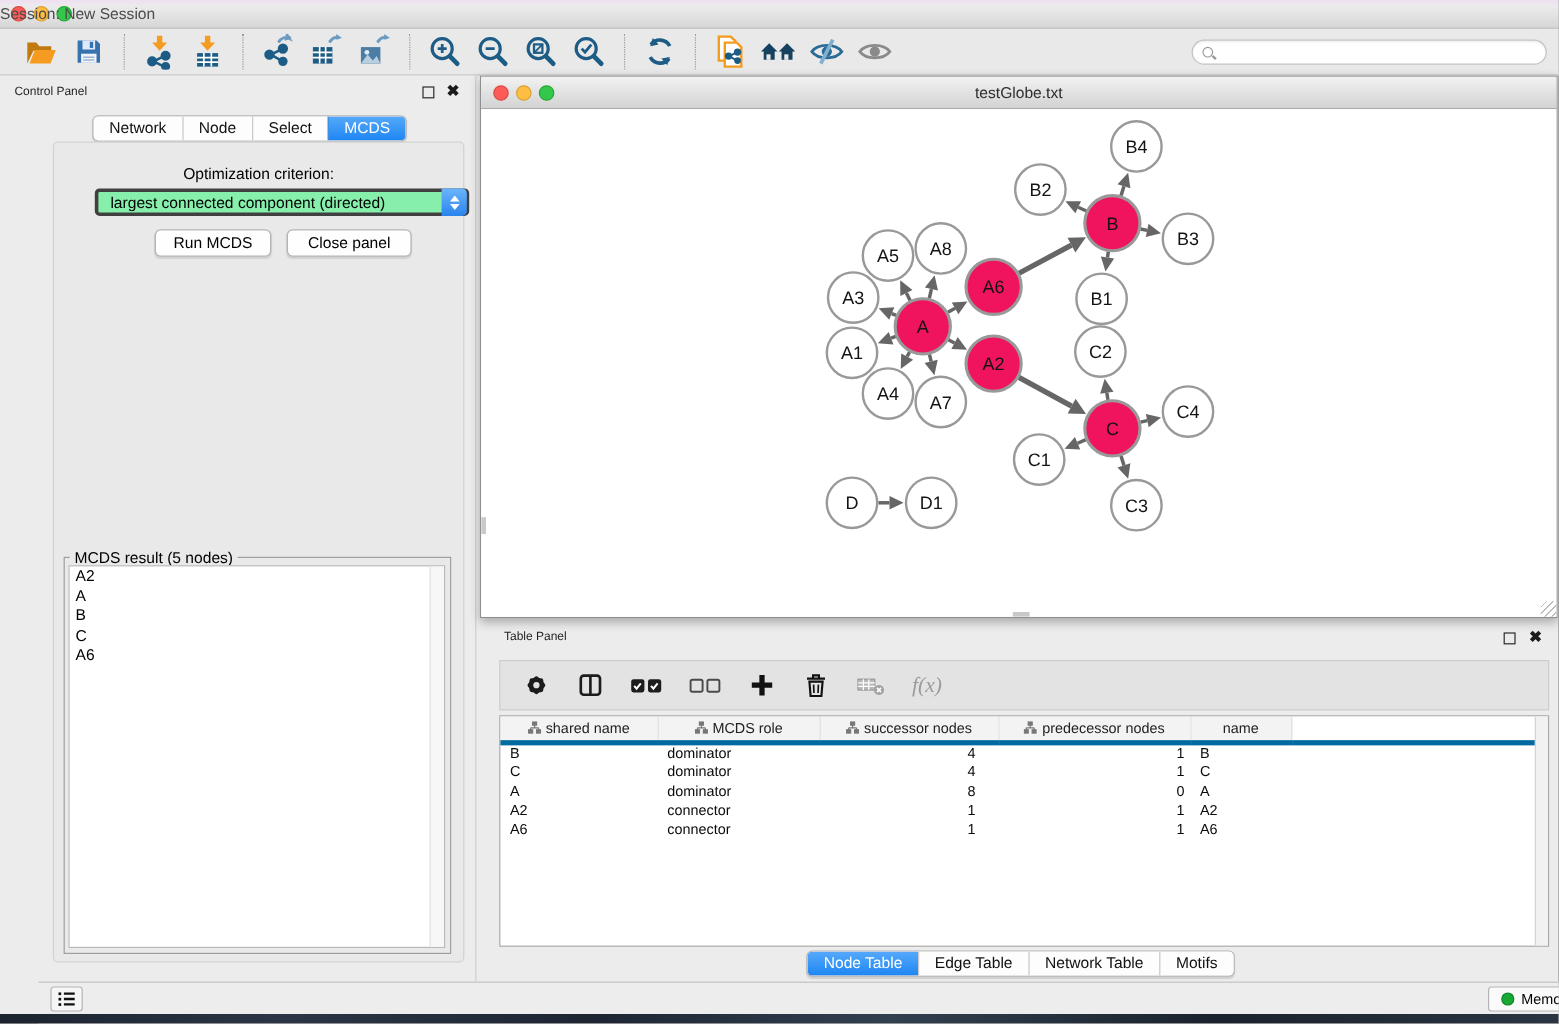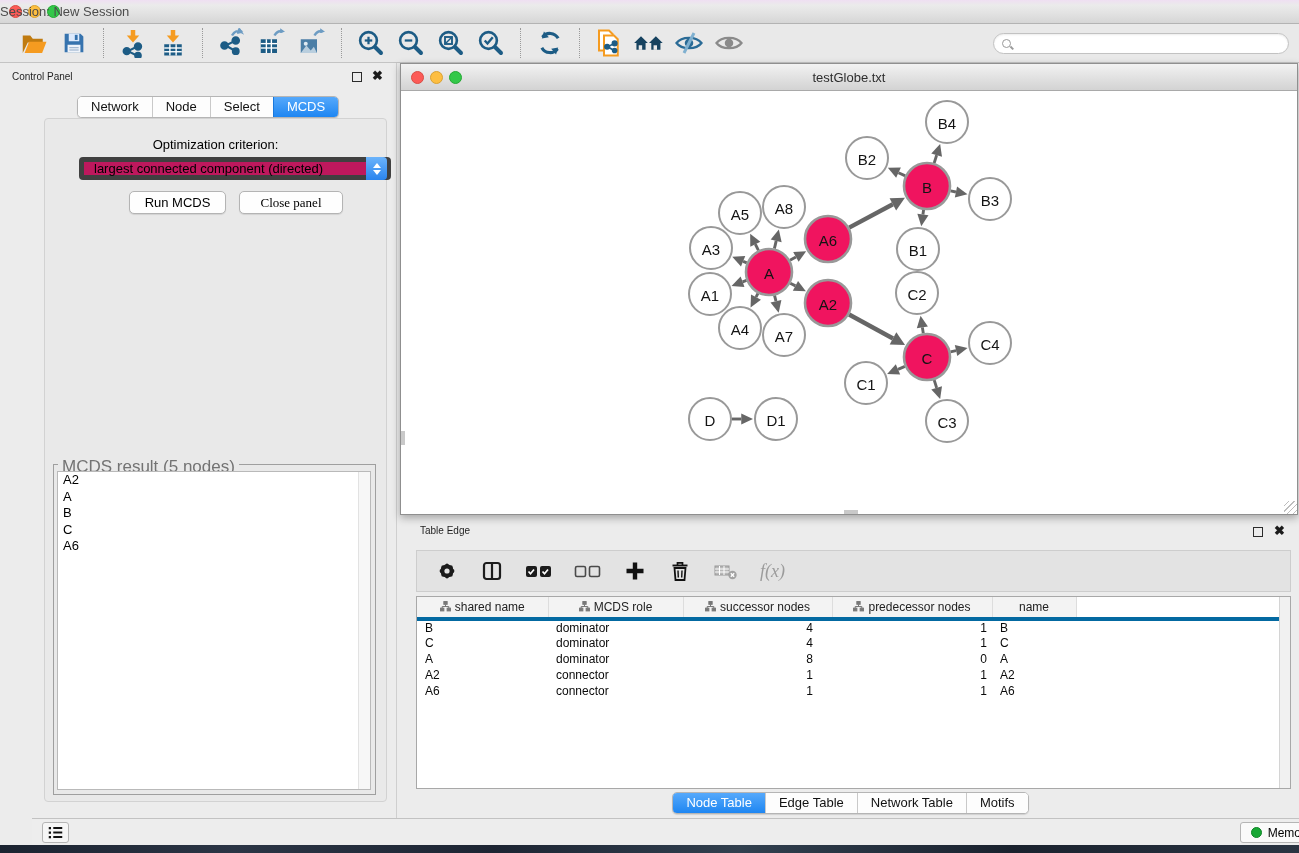--- a/index.html
+++ b/index.html
@@ -59,45 +59,45 @@
   .seg .seg-item.active { background:linear-gradient(#56a9fb, #1e86f2); color:#fff;
     border-left-color:#1a79dd; }
   .cp-body {
     position:absolute; left:8px; right:9px; top:55px; bottom:16px;
     background:#e9e9e9; border:1px solid #d2d2d2; border-radius:4px;margin-left:36px;
   }
   .opt-label { position:absolute; left:0; right:0; top:18px; text-align:center;
     font-size:13px; color:#000; }
   .dropdown {
     position:absolute; left:34px; top:38px; width:312px; height:23px;
-    background:#be185d; border:5px solid #404040; border-radius:4px;
+    background:#86efac; border:3px solid #404040; border-radius:4px;
     display:flex; align-items:center; font-size:13px; color:#000;
   }
   .dropdown .dd-text { flex:1; padding-left:10px; white-space:nowrap; overflow:hidden; }
   .dropdown .dd-cap { width:21px; height:23px; margin:-1px -1px -1px 0;
     background:linear-gradient(#6cb4fb, #2a84ee); border-radius:0 4px 4px 0;
     display:flex; flex-direction:column; align-items:center; justify-content:center; gap:2px; }
   .dd-cap .up { width:0; height:0; border-left:4px solid transparent; border-right:4px solid transparent;
     border-bottom:5px solid #fff; }
   .dd-cap .dn { width:0; height:0; border-left:4px solid transparent; border-right:4px solid transparent;
     border-top:5px solid #fff; }
   .cp-btn {
     position:absolute; top:72px; height:23px; background:#fefefe;
     border:1px solid #b4b4b4; border-radius:5px; font-size:13px; color:#000;
     font-family:"Liberation Sans",sans-serif; box-shadow:0 1px 1px rgba(0,0,0,.1);
   }
   #run-mcds { left:84px; width:97px; }
-  #close-panel { left:194px; width:104px;font-family:Liberation Serif, serif; }
+  #close-panel { left:194px; width:104px; }
   .groupbox {
     position:absolute; left:8px; right:10px; top:345px; height:331px;
     border:1px solid #9f9f9f;
   }
   .groupbox .legend {
     position:absolute; top:-8px; left:4px; background:#e9e9e9; padding:0 4px;
-    font-size:17px; color:#737373;
+    font-size:13px; color:#000000;
   }
   .mcds-list {
     position:absolute; left:3px; right:4px; top:6px; bottom:4px;
     background:#fff; border:1px solid #b9b9b9; overflow:hidden;
   }
   .mcds-scroll { position:absolute; right:0; top:0; bottom:0; width:12px;
     background:#f7f7f7; border-left:1px solid #e2e2e2; }
   .mcds-item { font-size:13px; color:#000; line-height:16.5px; padding-left:5px; }
   
   #network-window {
@@ -464,21 +464,21 @@
           <circle cx="375" cy="328" r="21" fill="#ffffff" stroke="#999999" stroke-width="2"></circle>
           <text x="375" y="329" text-anchor="middle" dominant-baseline="central" font-size="15" fill="#141414" font-family="&quot;Liberation Sans&quot;, sans-serif">D1</text>
         </svg>
       <div class="scroll-stub-left"></div>
       <div class="scroll-stub-bottom"></div>
       <div class="resize-grip"></div>
     </div>
   </div>
 
   <div id="table-panel">
-    <div class="panel-title" style="left:18px; top:5px">Table Edge</div>
+    <div class="panel-title" style="left:18px; top:5px">Table Panel</div>
     <span class="float-ico" style="right:36px; top:7px"></span>
     <span class="close-ico" style="right:14px; top:3px">✖</span>
 
     <div class="tp-toolbar">
       <div class="tp-btn">
         <svg class="ico-svg" width="24" height="24" viewBox="0 0 24 24">
           <g fill="#1c1c1c">
             <rect x="6.2" y="6.2" width="11.6" height="11.6" rx="2"></rect>
             <rect x="6.2" y="6.2" width="11.6" height="11.6" rx="2" transform="rotate(45 12 12)"></rect>
             <circle cx="12" cy="12" r="6.2"></circle>

